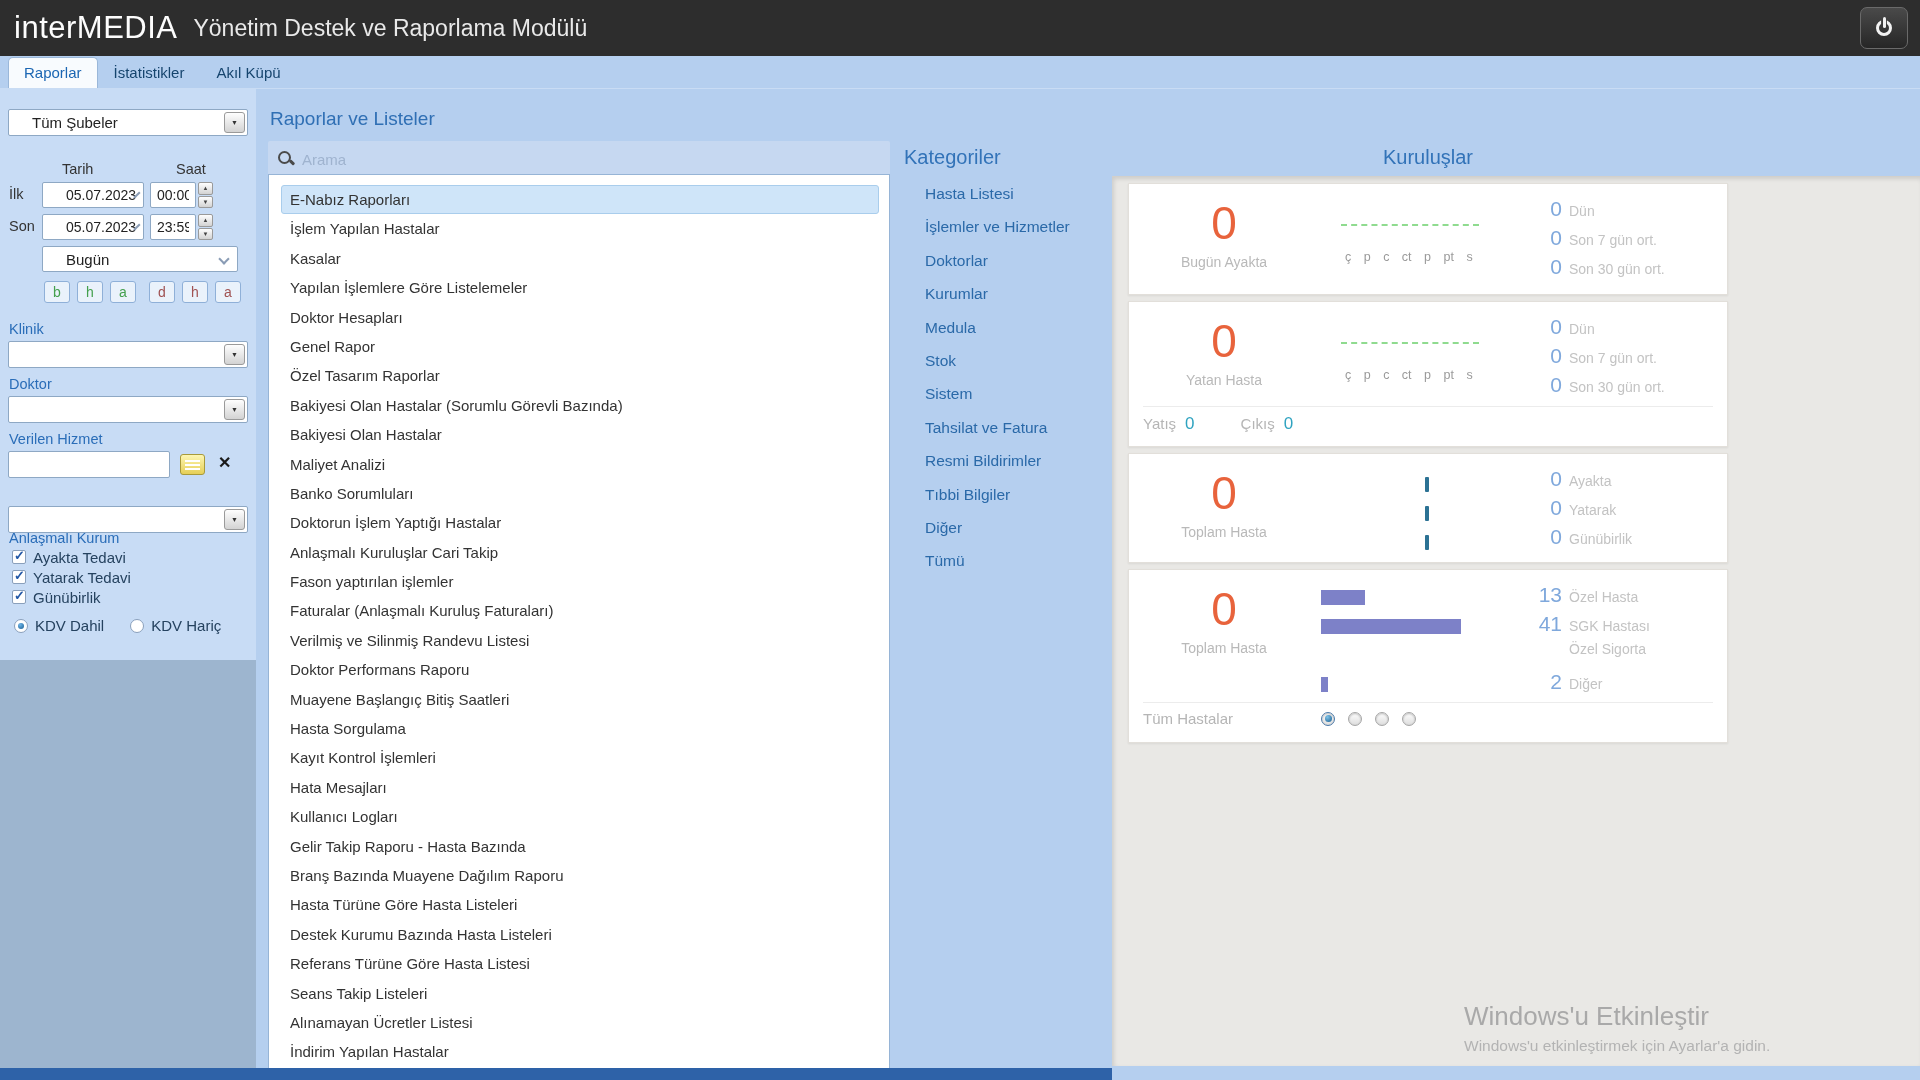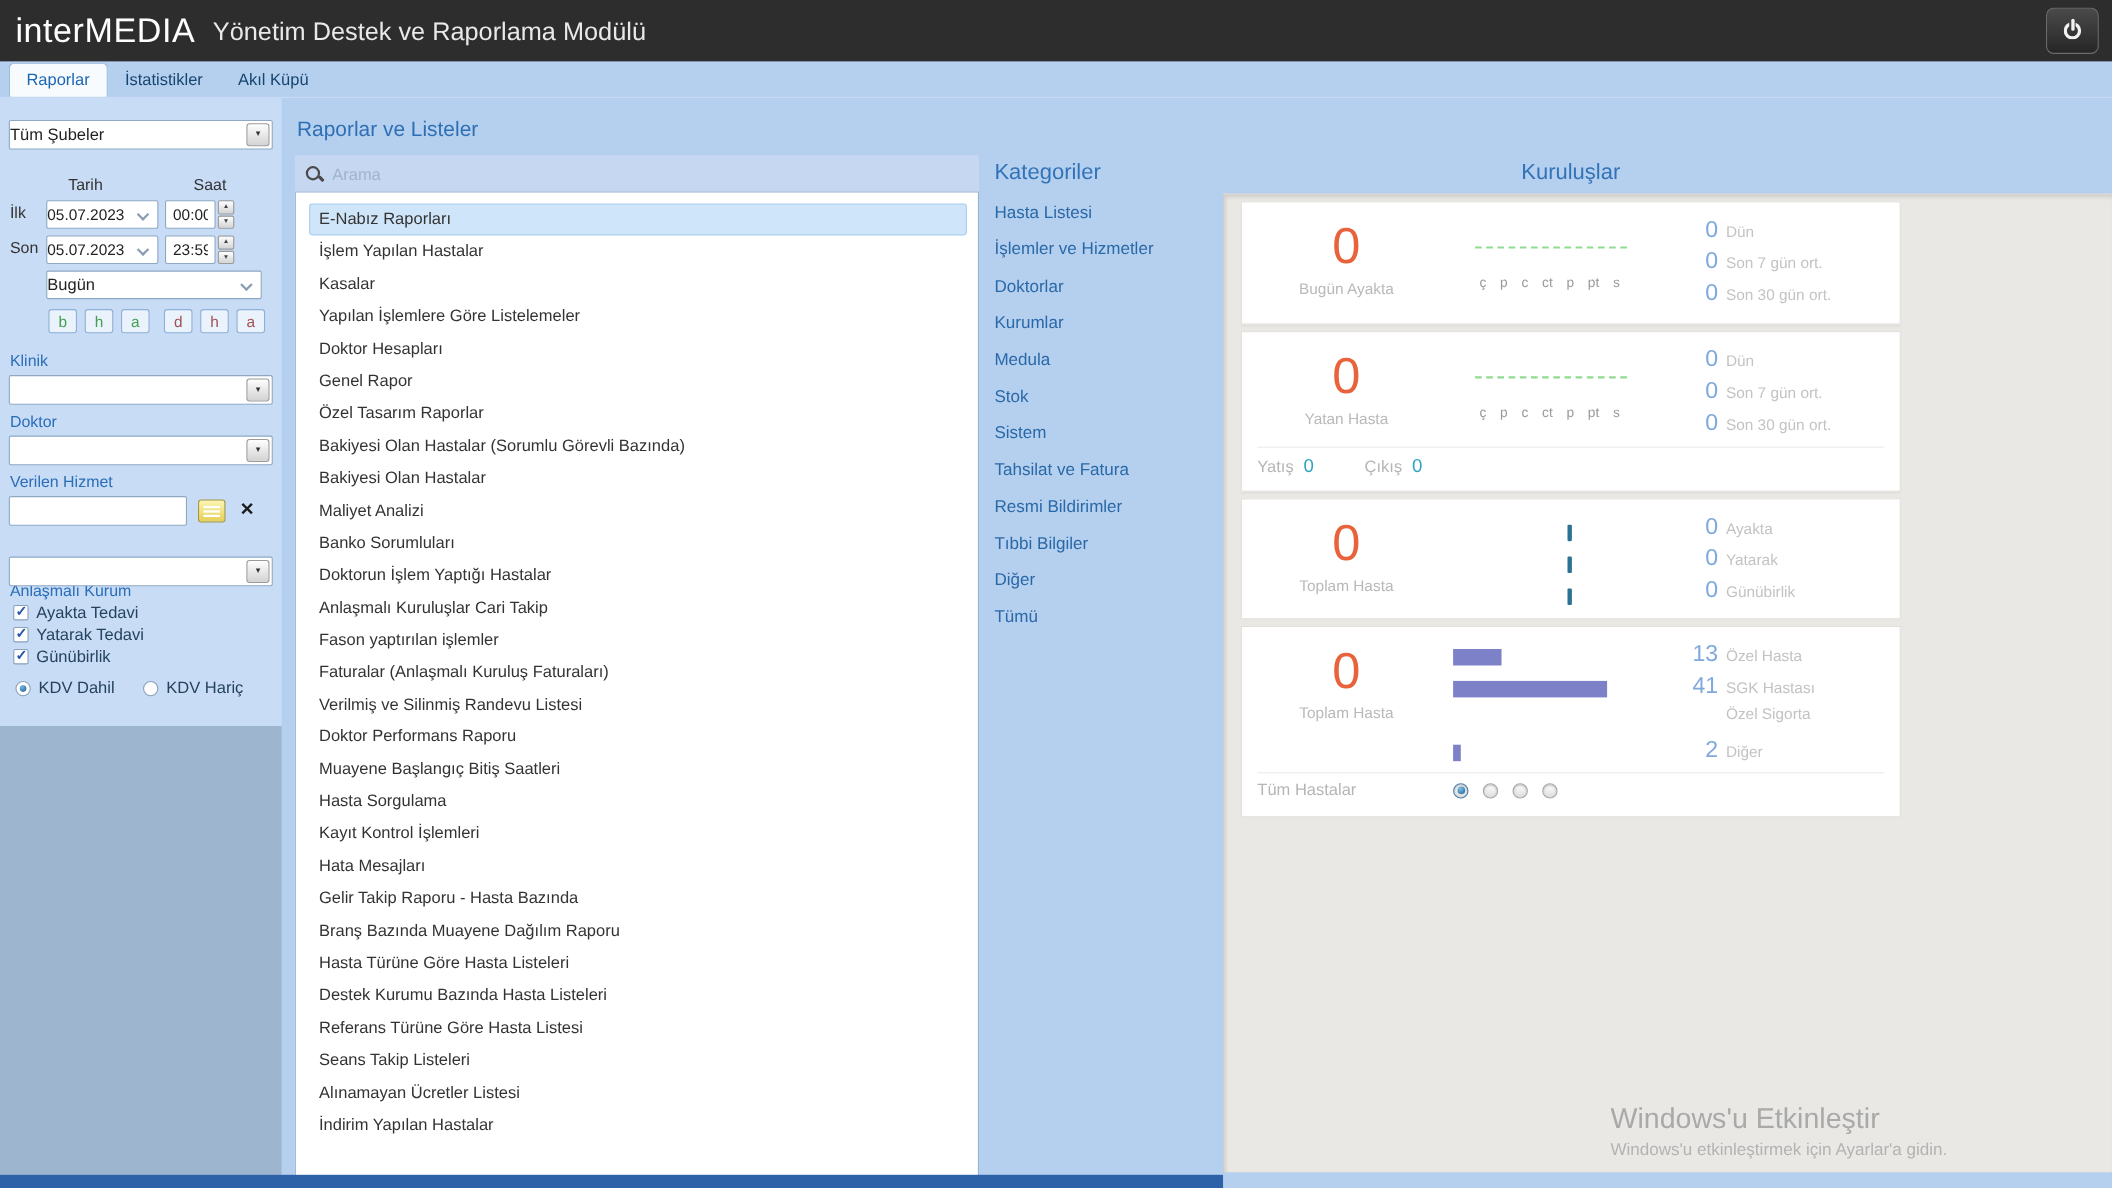--- a/index.html
+++ b/index.html
@@ -21,21 +21,21 @@
   .tab { font-size:15px; color:#16456e; padding:6px 15px 7px; cursor:pointer; border:1px solid transparent; border-bottom:none; border-radius:5px 5px 0 0; }
   .tab.is-active { background:#f8fbfe; color:#1b66b3; border-color:#9ab7d9; }
 
   
   .sidebar { position:absolute; left:0; top:89px; width:256px; height:979px;
      background:linear-gradient(#c8dcf5 0 571px, #9db5cf 571px 100%); }
   .side-lbl-blue { position:absolute; left:9px; font-size:14.5px; font-weight:500; color:#2a6db8; }
   .side-lbl-dark { position:absolute; font-size:14.5px; color:#333; }
   .fld { position:absolute; background:#fff; border:1px solid #8ea8c4; border-radius:2px; font-size:14px; color:#222; font-family:"Liberation Sans",sans-serif; padding:0 6px; }
   .combo { position:absolute; background:#fff; border:1px solid #8ea8c4; border-radius:2px; display:flex; align-items:center; }
-  .combo .val { flex:1; font-size:15px; color:#222; padding-left:0; }
+  .combo .val { flex:1; font-size:15px; color:#222; padding-left:23px; }
   .dd-btn { width:21px; height:21px; margin-right:2px; background:linear-gradient(#fefefe,#d3d3d3); border:1px solid #9a9a9a; border-radius:3px; font-size:7px; color:#333; display:flex; align-items:center; justify-content:center; cursor:pointer; }
   .dd-btn::after { content:'▼'; }
   .chev { width:8px; height:8px; border-right:2px solid #8a9cb5; border-bottom:2px solid #8a9cb5; transform:rotate(45deg); margin-right:9px; cursor:pointer; }
   .spin { position:absolute; width:15px; display:flex; flex-direction:column; gap:1px; }
   .spin span { flex:1; font-size:6px; color:#444; background:linear-gradient(#fefefe,#d3d3d3); border:1px solid #9a9a9a; border-radius:2px; display:flex; align-items:center; justify-content:center; cursor:pointer; }
   .qbtns { position:absolute; left:44px; top:192px; display:flex; gap:7px; }
   .qbtn { width:26px; height:22px; background:#eaf2fb; border:1px solid #8fb0d8; border-radius:3px; font-size:14px; font-family:"Liberation Sans",sans-serif; cursor:pointer; }
   .qbtn:nth-child(4) { margin-left:6px; }
   .check-col { position:absolute; left:12px; top:458px; }
   .check-row { display:flex; align-items:center; height:20px; cursor:pointer; }
@@ -59,21 +59,21 @@
   .search-glyph::after { content:''; position:absolute; left:11px; top:10px; width:6px; height:3px; background:#4a4a4a; transform:rotate(45deg); border-radius:1px; }
   .search input { background:transparent; border:none; outline:none; font-size:15px; color:#34557e; width:560px; font-family:"Liberation Sans",sans-serif; }
   .search input::placeholder { color:#9fb3cf; }
   .rpt-list { position:absolute; left:268px; top:174px; width:622px; height:900px; background:#fff; border:1px solid #96b4d6; overflow:hidden; list-style:none; padding:10px 10px 0 12px; }
   .rpt-list li { height:29.4px; line-height:28px; font-size:15px; color:#333; padding-left:8px; border:1px solid transparent; border-radius:3px; cursor:pointer; white-space:nowrap; }
   .rpt-list li.is-active { background:#cfe5f9; border-color:#a9cdec; }
 
   
   .cats-title { position:absolute; left:904px; top:146px; font-size:20px; color:#3273b8; }
   .cats { position:absolute; left:904px; top:182px; list-style:none; }
-  .cats li { height:33.4px; line-height:24px; font-size:15.5px; color:#2a69a8; cursor:pointer; }
+  .cats li { height:33.4px; line-height:24px; font-size:15.5px; color:#2a69a8; cursor:pointer;margin-left:21px; }
 
   
   .ind-title { position:absolute; left:1128px; top:146px; width:600px; text-align:center; font-size:20px; color:#3273b8; }
   .gray-panel { position:absolute; left:1112px; top:176px; width:808px; height:890px; background:#e9e8e5; border-top:1px solid #d2d0cc; box-shadow:inset 2px 2px 4px rgba(0,0,0,.12); }
   .card { position:absolute; left:16px; width:600px; background:#fff; border:1px solid #e2dfda; box-shadow:0 1px 2px rgba(0,0,0,.07); }
   .card-body { display:flex; }
   .c-left { width:190px; text-align:center; padding-top:16px; }
   .big-val { font-size:46px; font-weight:300; color:#e8633c; line-height:1; }
   .big-lab { font-size:14px; color:#b9b9b9; margin-top:8px; }
   .c-mid { width:215px; position:relative; }
@@ -243,20 +243,21 @@
     <li>Doktorun İşlem Yaptığı Hastalar</li>
     <li>Anlaşmalı Kuruluşlar Cari Takip</li>
     <li>Fason yaptırılan işlemler</li>
     <li>Faturalar (Anlaşmalı Kuruluş Faturaları)</li>
     <li>Verilmiş ve Silinmiş Randevu Listesi</li>
     <li>Doktor Performans Raporu</li>
     <li>Muayene Başlangıç Bitiş Saatleri</li>
     <li>Hasta Sorgulama</li>
     <li>Kayıt Kontrol İşlemleri</li>
     <li>Hata Mesajları</li>
+    <li>Kullanıcı Logları</li>
     <li>Gelir Takip Raporu - Hasta Bazında</li>
     <li>Branş Bazında Muayene Dağılım Raporu</li>
     <li>Hasta Türüne Göre Hasta Listeleri</li>
     <li>Destek Kurumu Bazında Hasta Listeleri</li>
     <li>Referans Türüne Göre Hasta Listesi</li>
     <li>Seans Takip Listeleri</li>
     <li>Alınamayan Ücretler Listesi</li>
     <li>İndirim Yapılan Hastalar</li>
   </ul>
 

